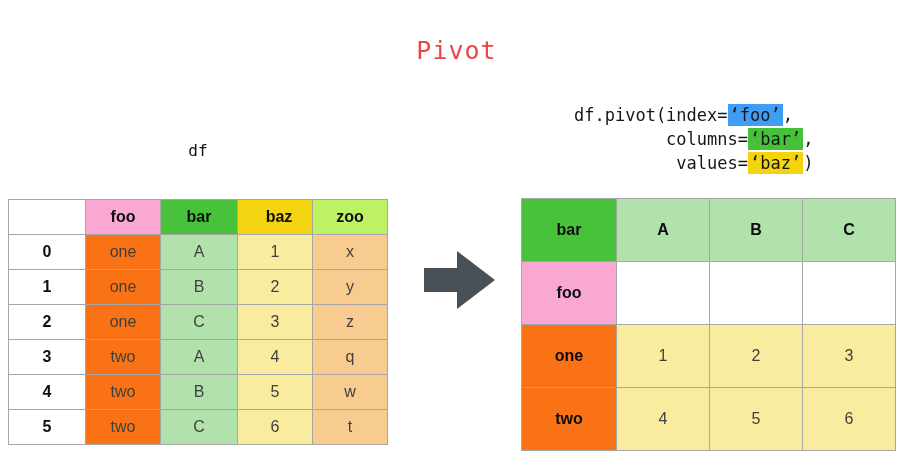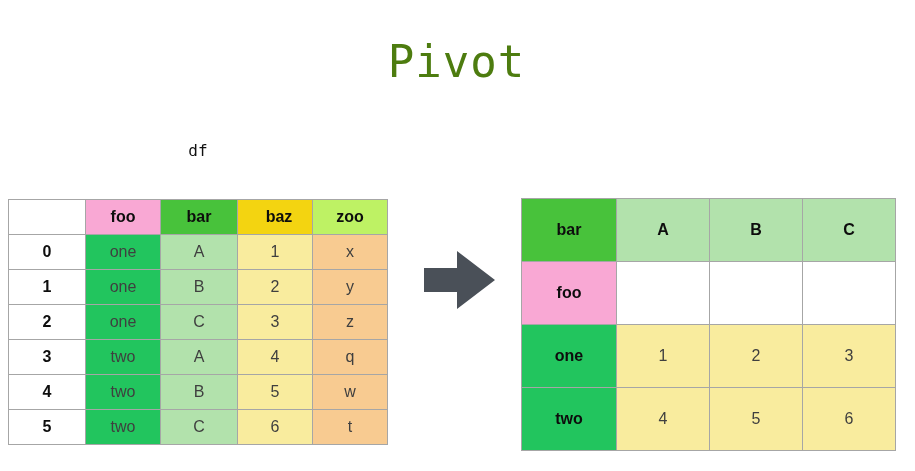--- a/index.html
+++ b/index.html
@@ -4,21 +4,21 @@
 <style>
   html,body{margin:0;padding:0;background:#ffffff;}
   .canvas{
     position:relative;width:915px;height:471px;background:#ffffff;overflow:hidden;
     font-family:"Liberation Sans",sans-serif;
   }
   .mono{font-family:"DejaVu Sans Mono","Liberation Mono",monospace;}
 
   .title{
     position:absolute;top:36px;left:0;width:913px;text-align:center;
-    font-size:44px;color:#4d7c0f;letter-spacing:1px;
+    font-size:25px;color:#ef4444;letter-spacing:1px;
   }
   .df-label{
     position:absolute;top:141px;left:8px;width:380px;text-align:center;
     font-size:16px;color:#111;
   }
   .code-block{
     position:absolute;top:103px;left:574px;margin:0;
     font-size:17px;line-height:24px;color:#161616;white-space:pre;
   }
   .hl{padding:1px 2px;}
@@ -36,37 +36,40 @@
   .res-table{position:absolute;left:521px;top:198px;}
   .res-table tr{height:63px;}
 
   .hdr{font-weight:bold;color:#0d0d0d;}
   .idx{font-weight:bold;color:#0d0d0d;background:#ffffff;}
 
   .bg-blue{background:#f9a8d4;}
   .bg-green{background:#48c23b;}
   .bg-yellow{background:#f3d411;padding-left:9px;}
   .bg-orange{background:#bef264;}
-  .bg-lblue{background:#22c55e;margin-top:12px;}
+  .bg-lblue{background:#f97316;margin-top:12px;}
   .bg-lgreen{background:#b2e2ac;}
   .bg-lyellow{background:#f9ec9e;}
   .bg-lorange{background:#f8cb91;}
   .bg-white{background:#ffffff;}
 
   .arrow{position:absolute;left:424px;top:250px;width:72px;height:60px;}
 </style>
 </head>
 <body>
 
 <div class="canvas">
 
   <div class="title mono">Pivot</div>
 
   <div class="df-label mono">df</div>
 
+  <pre class="code-block mono"><span>df.pivot(index=</span><span class="hl hl-blue">‘foo’</span><span>,</span>
+<span>         columns=</span><span class="hl hl-green">‘bar’</span><span>,</span>
+<span>          values=</span><span class="hl hl-yellow">‘baz’</span><span>)</span></pre>
 
   <table class="src-table">
     <colgroup>
         <col style="width:77px">
         <col style="width:75px">
         <col style="width:77px">
         <col style="width:75px">
         <col style="width:75px">
       </colgroup>
     <tbody>

